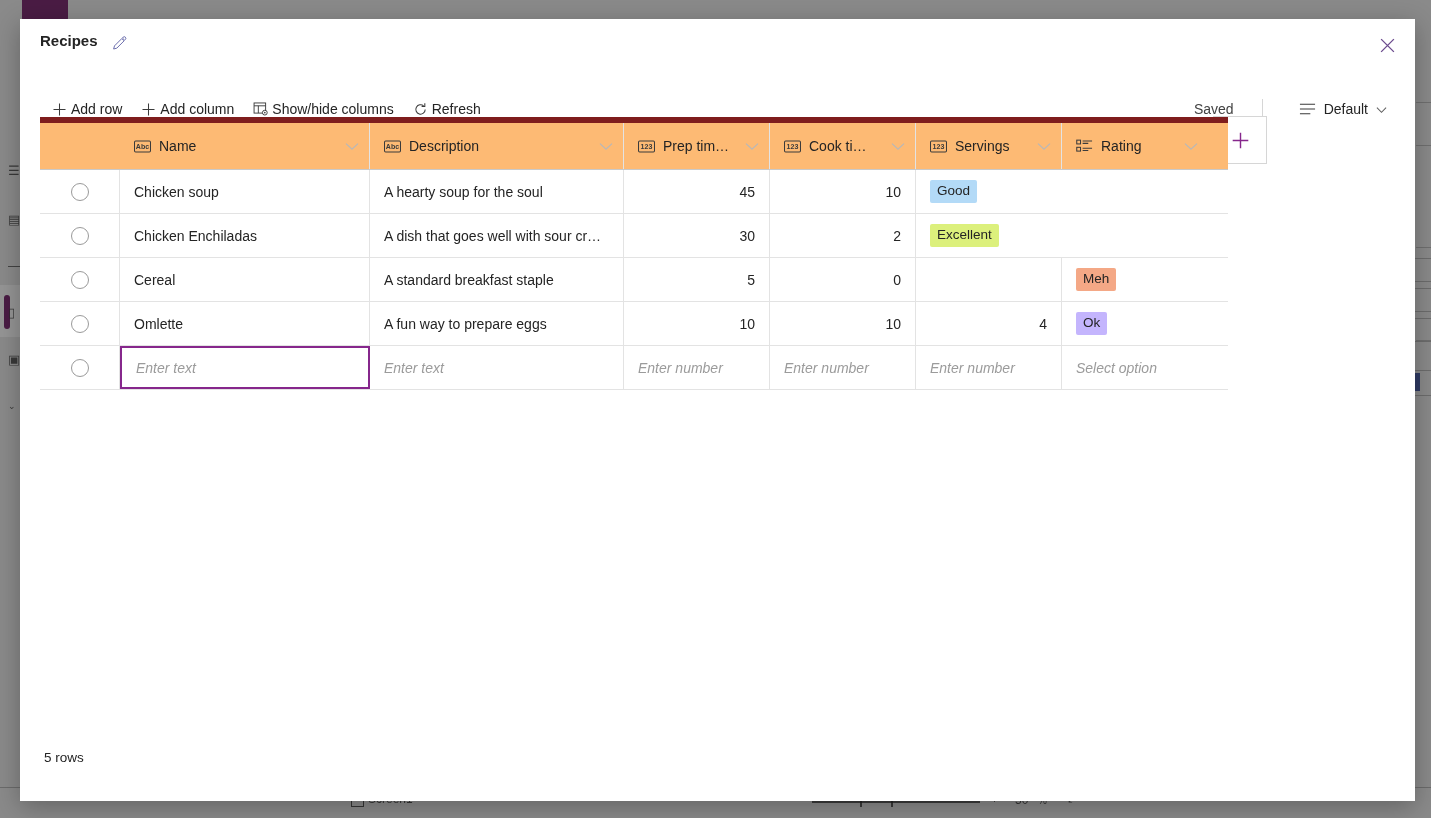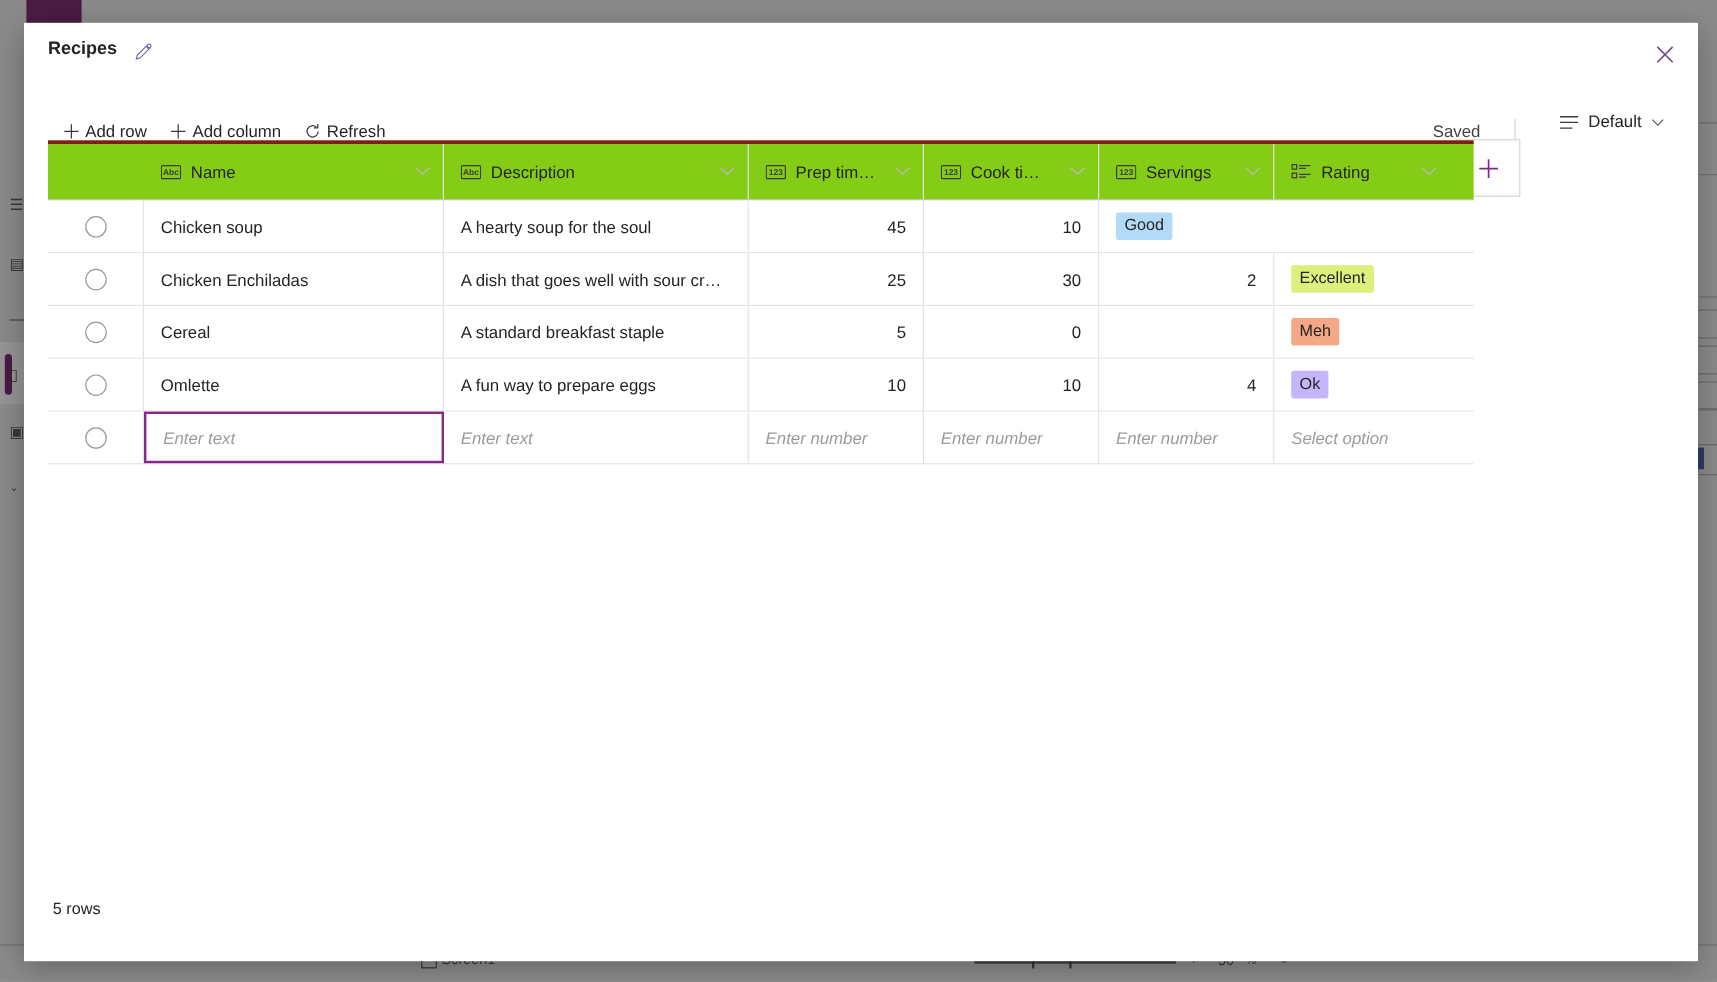--- a/index.html
+++ b/index.html
@@ -191,42 +191,43 @@
     padding-right: 12px;
   }
   .vsep {
     width: 1px;
     height: 20px;
     background: #d6d6d6;
     margin-right: 12px;
   }
   .view-btn {
     display: flex;
+    align-items: center;
     gap: 8px;
     height: 32px;
     padding: 0 8px;
     cursor: pointer;
     border-radius: 3px;
     font-size: 14px;
     color: #242424;
   }
 
   
   .grid {
     position: absolute;
     left: 20px;
     top: 98px;
     width: 1188px;
   }
   .grid-header {
     display: flex;
     height: 46px;
-    border-top: 3px solid #7f1d1d;
+    border-top: 6px solid #7f1d1d;
     border-bottom: 1px solid #c9c9c9;
-    background: #84cc16;
+    background: #fdba74;
   }
   .hcell {
     display: flex;
     align-items: center;
     gap: 8px;
     padding: 0 10px 0 14px;
     box-sizing: border-box;
     border-right: 1px solid #e3e3e3;
     cursor: pointer;
     overflow: hidden;
@@ -410,20 +411,31 @@
 
       <div class="cmd-btn">
         <span class="cmd-ico">
           <svg width="15" height="15" viewBox="0 0 16 16">
               <path d="M8 1.6v12.8M1.6 8h12.8" stroke="#3b3b3b" stroke-width="1.1"></path>
             </svg>
         </span>
         <span>Add column</span>
       </div>
 
+      <div class="cmd-btn">
+        <span class="cmd-ico">
+          <svg width="16" height="16" viewBox="0 0 18 18" fill="none">
+            <rect x="1.2" y="2.2" width="13" height="11.4" stroke="#3b3b3b" stroke-width="1.05"></rect>
+            <path d="M1.2 5.4h13M6 5.4v8.2" stroke="#3b3b3b" stroke-width="1.05"></path>
+            <circle cx="13.3" cy="13.1" r="2.7" fill="#fff" stroke="#3b3b3b" stroke-width="1.05"></circle>
+            <circle cx="13.3" cy="13.1" r="0.9" fill="#3b3b3b"></circle>
+          </svg>
+        </span>
+        <span>Show/hide columns</span>
+      </div>
 
       <div class="cmd-btn">
         <span class="cmd-ico">
           <svg width="15" height="15" viewBox="0 0 16 16" fill="none">
             <path d="M13 8a5 5 0 1 1-1.6-3.7" stroke="#3b3b3b" stroke-width="1.1"></path>
             <path d="M12.6 1.4v3.4H9.2" stroke="#3b3b3b" stroke-width="1.1"></path>
           </svg>
         </span>
         <span>Refresh</span>
       </div>
@@ -575,23 +587,20 @@
     <div class="grid-row">
       <div class="cell sel col-sel">
           <span class="row-radio"></span>
         </div>
       <div class="cell col-name">
           <span class="cell-txt">Chicken Enchiladas</span>
         </div>
       <div class="cell col-desc">
           <span class="cell-txt">A dish that goes well with sour cr…</span>
         </div>
-      <div class="cell num col-prep">
-          <span class="cell-txt">25</span>
-        </div>
       <div class="cell num col-cook">
           <span class="cell-txt">30</span>
         </div>
       <div class="cell num col-serv">
           <span class="cell-txt">2</span>
         </div>
       <div class="cell last col-rate">
           <span class="badge" style="background-color: rgb(220, 240, 124);">Excellent</span>
         </div>
     </div>

